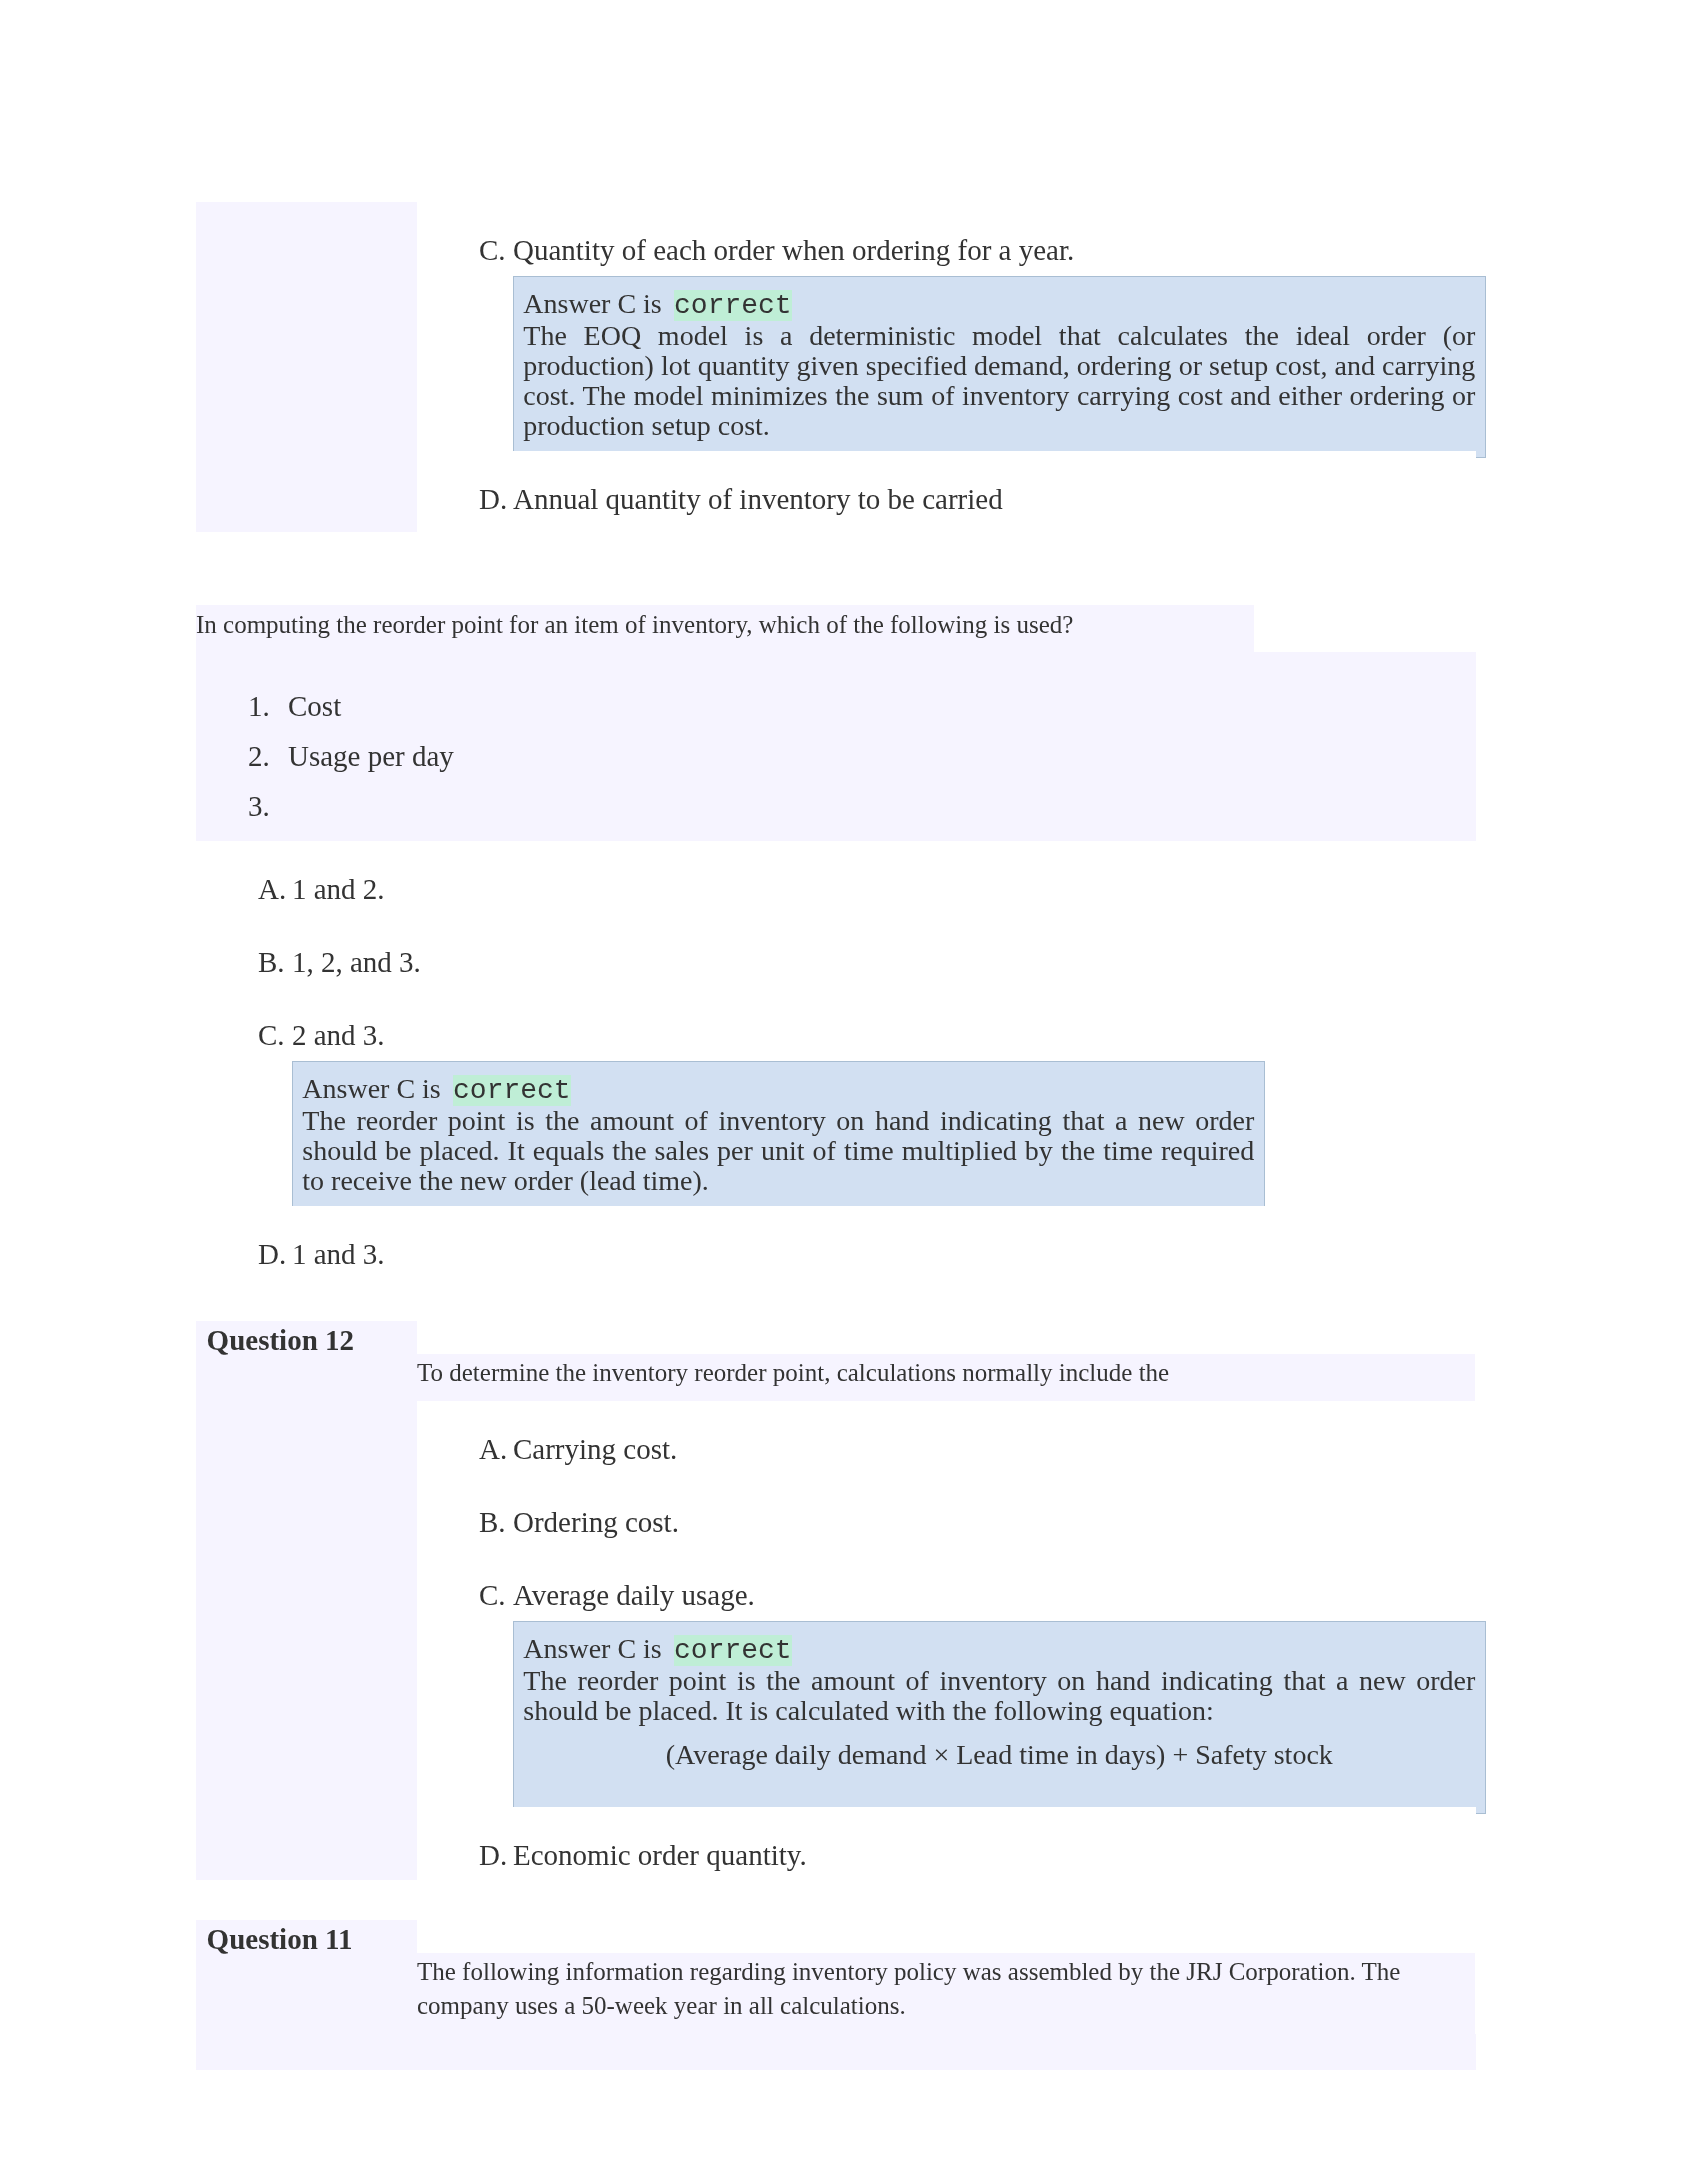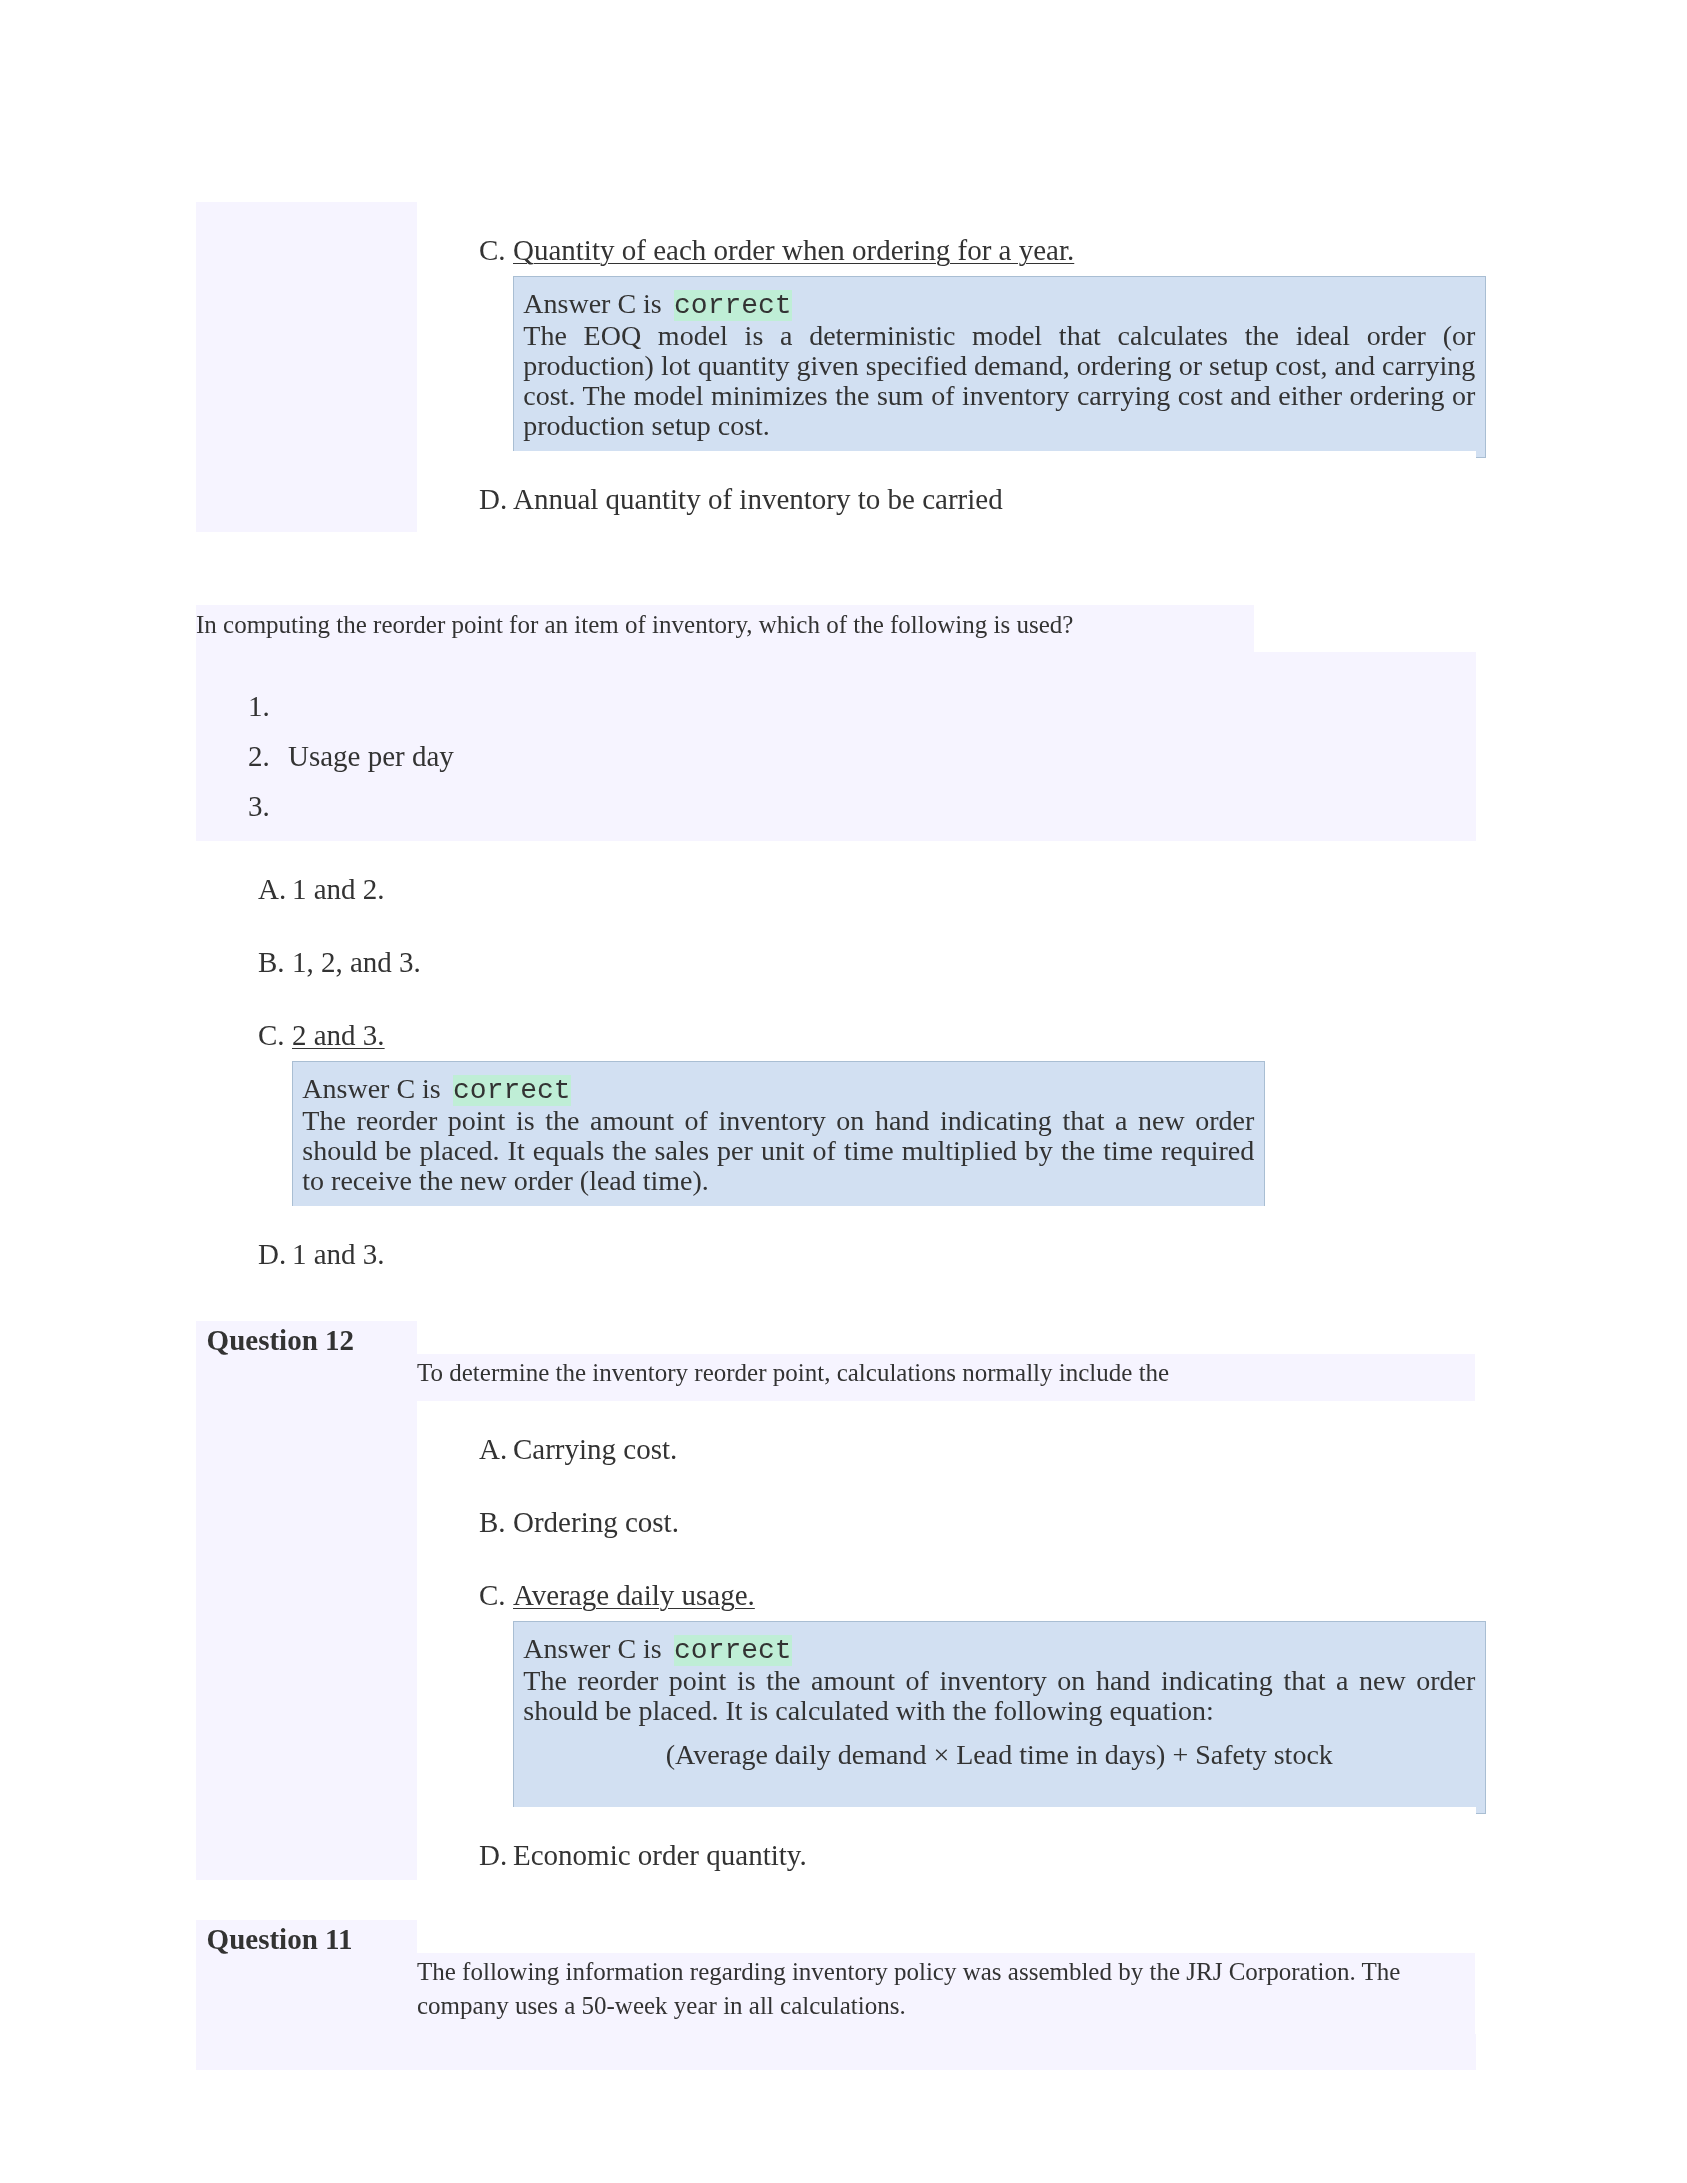--- a/index.html
+++ b/index.html
@@ -20,21 +20,21 @@
   .plain{background:#ffffff;}
 
   .sublist{padding-top:28.4px;}
   .sub{display:flex;font-size:29px;line-height:38px;padding:6px 0;}
   .sub .mk{flex:0 0 40px;margin-left:52px;}
   .sub .txt{flex:1 1 auto;}
 
   .answer{display:flex;font-size:29px;line-height:38px;padding:29px 0 6px 0;}
   .answer .mk{flex:0 0 34px;margin-left:62px;}
   .answer .txt{flex:1 1 auto;}
-  .sel{text-decoration:underline;text-underline-offset:3.3px;text-decoration-thickness:1.3px;}
+  .sel{text-underline-offset:3.3px;text-decoration-thickness:1.3px;}
 
   .cmt-wrap{padding:0 0 0 96px;margin-top:1.3px;margin-bottom:-7.3px;}
   .comment{background:#d2e0f2;border:0.7px solid #a9bed3;
            padding:12px 9.3px 16px 9.3px;box-sizing:content-box;
            font-size:28px;line-height:30px;text-align:justify;width:952px;}
   .hdr{text-align:left;}
   .ok{background:#bfeed6;margin-left:5.3px;font-family:Liberation Mono, monospace;}
   .formula{text-align:center;padding-top:14px;padding-bottom:27px;}
   .qpad{height:8px;}
   .qpad2{height:2px;}
@@ -68,20 +68,21 @@
           <div class="qpad"></div>
         </div>
       </div>
       <div class="gap"></div>
       <div class="question">
         <div class="q-main">
           <div class="q-text shaded">In computing the reorder point for an item of inventory, which of the following is used?</div>
           <div class="sublist shaded">
             <div class="sub shaded">
               <div class="mk">1.</div>
+              <div class="txt">Cost</div>
             </div>
             <div class="sub shaded">
               <div class="mk">2.</div>
               <div class="txt">Usage per day</div>
             </div>
             <div class="sub shaded">
               <div class="mk">3.</div>
             </div>
           </div>
           <div style="height:10px" class="shaded"></div>

